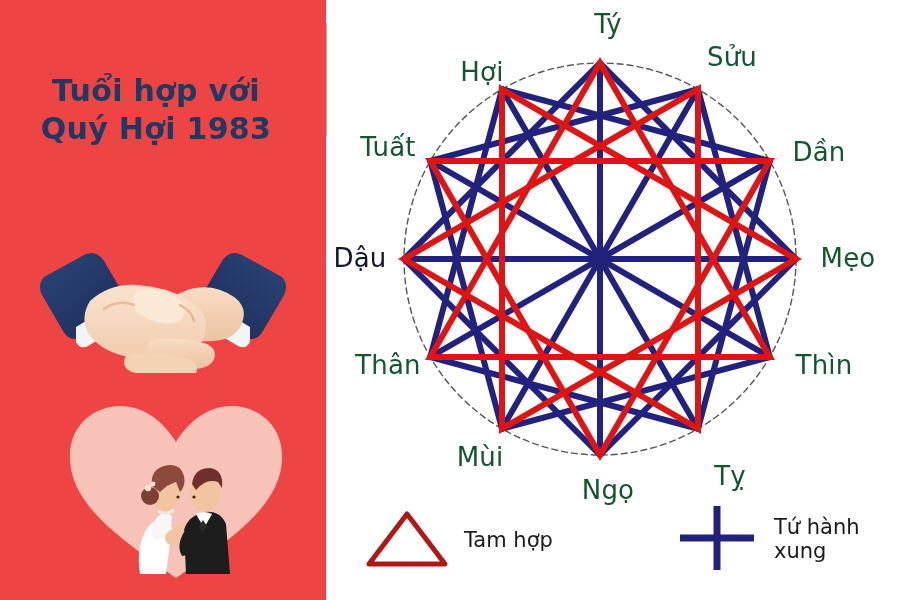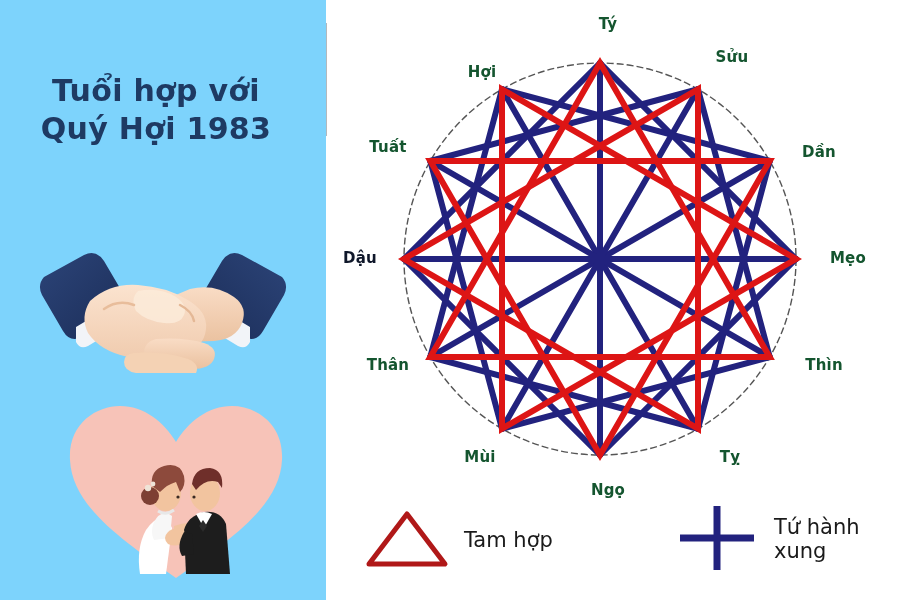--- a/index.html
+++ b/index.html
@@ -22,21 +22,21 @@
     background: #ffffff;
   }
 
   
   .left-panel {
     position: absolute;
     left: 0;
     top: 0;
     width: 326px;
     height: 600px;
-    background: #7dd3fc;
+    background: #ef4444;
   }
   .title-block {
     position: absolute;
     left: 0;
     top: 72px;
     width: 312px;
     text-align: center;
     line-height: 1.28;
   }
   .title-line {
@@ -88,22 +88,22 @@
     height: 600px;
   }
   .wheel-svg {
     position: absolute;
     left: 0;
     top: 0;
   }
   .zodiac-label {
     position: absolute;
     font-family: "DejaVu Sans", sans-serif;
-    font-weight: 700;
-    font-size: 15px;
+    font-weight: 400;
+    font-size: 26px;
     color: #14552f;
     white-space: nowrap;
     transform: translate(-50%, -50%);
     letter-spacing: 0.2px;
   }
 
   
   .legend {
     position: absolute;
     left: 0;
@@ -240,21 +240,21 @@
           <polygon points="443.7,161.0 274.0,455.0 104.3,161.0" fill="none" stroke="#dd1515" stroke-width="6" stroke-linejoin="miter"></polygon>
           <polygon points="176.0,89.3 470.0,259.0 176.0,428.7" fill="none" stroke="#dd1515" stroke-width="6" stroke-linejoin="miter"></polygon>
         </g>
       </svg>
     <div id="wheel-labels">
         <div class="zodiac-label" style="left: 282px; top: 24px; color: rgb(20, 85, 47);">Tý</div>
         <div class="zodiac-label" style="left: 406px; top: 57px; color: rgb(20, 85, 47); text-align: right;">Sửu</div>
         <div class="zodiac-label" style="left: 493px; top: 152px; color: rgb(20, 85, 47);">Dần</div>
         <div class="zodiac-label" style="left: 522px; top: 258px; color: rgb(20, 85, 47);">Mẹo</div>
         <div class="zodiac-label" style="left: 498px; top: 365px; color: rgb(20, 85, 47);">Thìn</div>
-        <div class="zodiac-label" style="left: 404px; top: 457px; color: rgb(20, 85, 47); text-align: right;">Tỵ</div>
+        <div class="zodiac-label" style="left: 404px; top: 476px; color: rgb(20, 85, 47); text-align: right;">Tỵ</div>
         <div class="zodiac-label" style="left: 282px; top: 490px; color: rgb(20, 85, 47);">Ngọ</div>
         <div class="zodiac-label" style="left: 154px; top: 457px; color: rgb(20, 85, 47);">Mùi</div>
         <div class="zodiac-label" style="left: 62px; top: 365px; color: rgb(20, 85, 47);">Thân</div>
         <div class="zodiac-label" style="left: 34px; top: 258px; color: #0f172a;">Dậu</div>
         <div class="zodiac-label" style="left: 62px; top: 147px; color: rgb(20, 85, 47);">Tuất</div>
         <div class="zodiac-label" style="left: 156px; top: 72px; color: rgb(20, 85, 47);">Hợi</div>
       </div>
 
     <div class="legend">
       <div class="legend-item tu-hanh">

